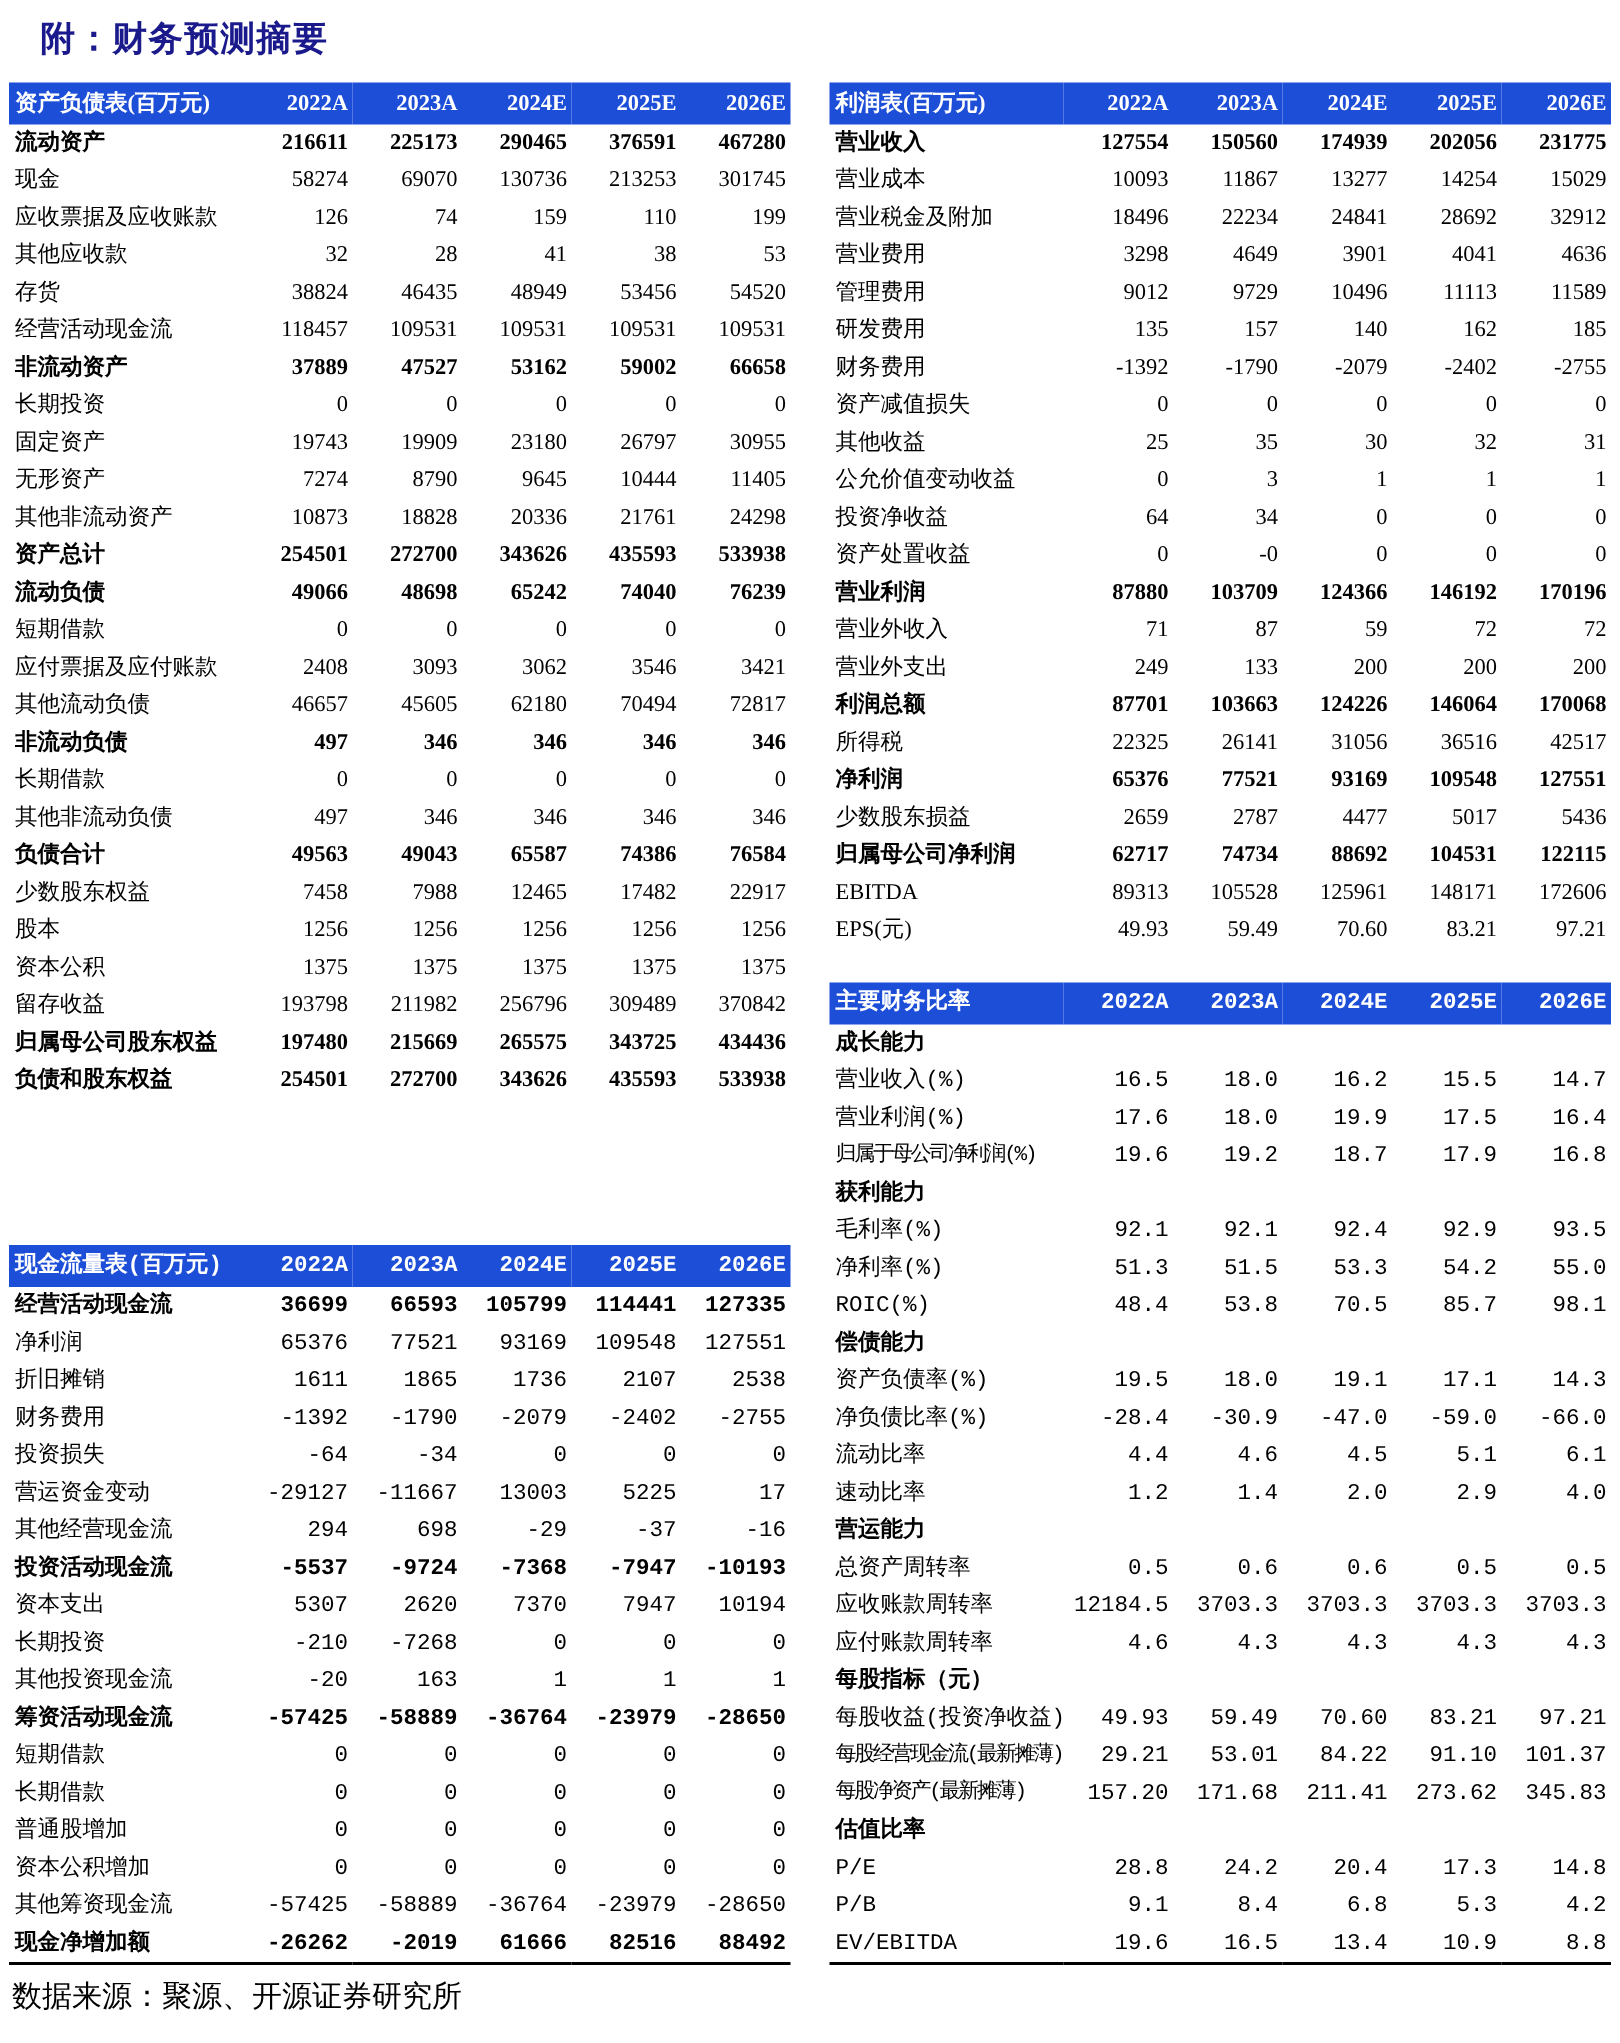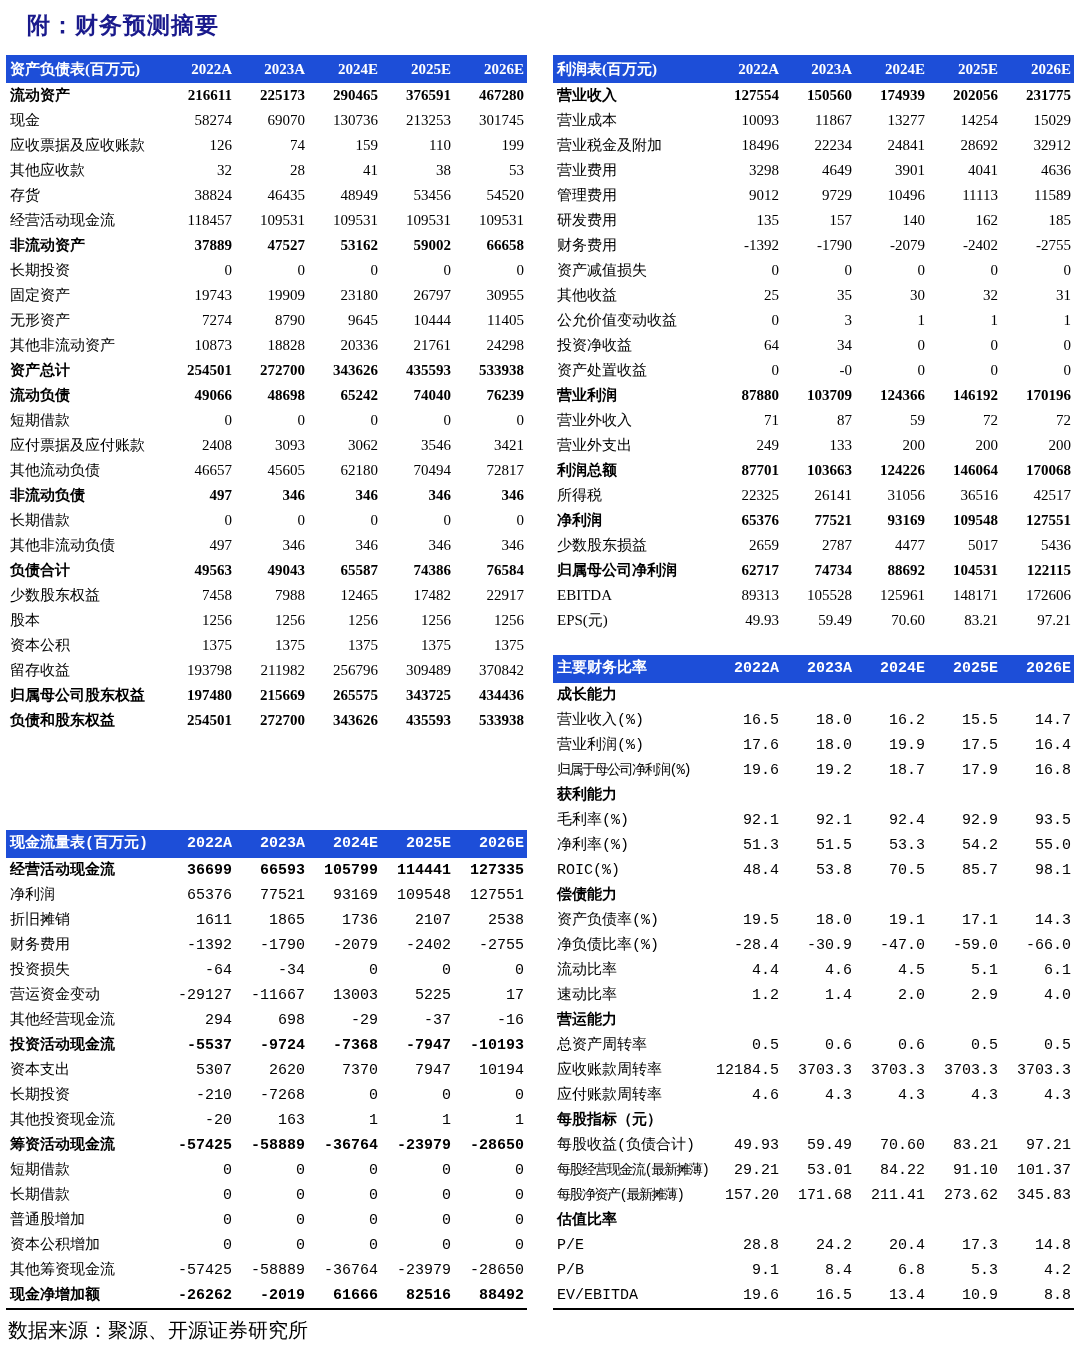--- a/index.html
+++ b/index.html
@@ -782,21 +782,21 @@
             </tr>
             <tr class="bold">
               <td>每股指标（元）</td>
               <td></td>
               <td></td>
               <td></td>
               <td></td>
               <td></td>
             </tr>
             <tr>
-              <td>每股收益(负债合计)</td>
+              <td>每股收益(投资净收益)</td>
               <td>49.93</td>
               <td>59.49</td>
               <td>70.60</td>
               <td>83.21</td>
               <td>97.21</td>
             </tr>
             <tr>
               <td class="tight">每股经营现金流(最新摊薄)</td>
               <td>29.21</td>
               <td>53.01</td>

